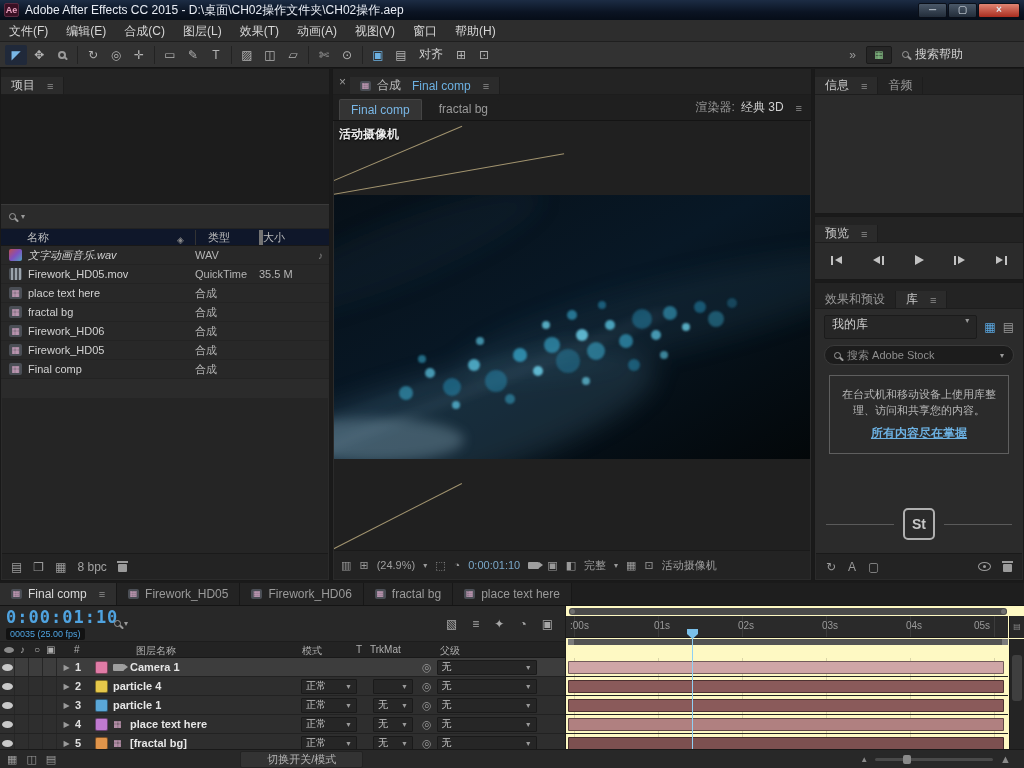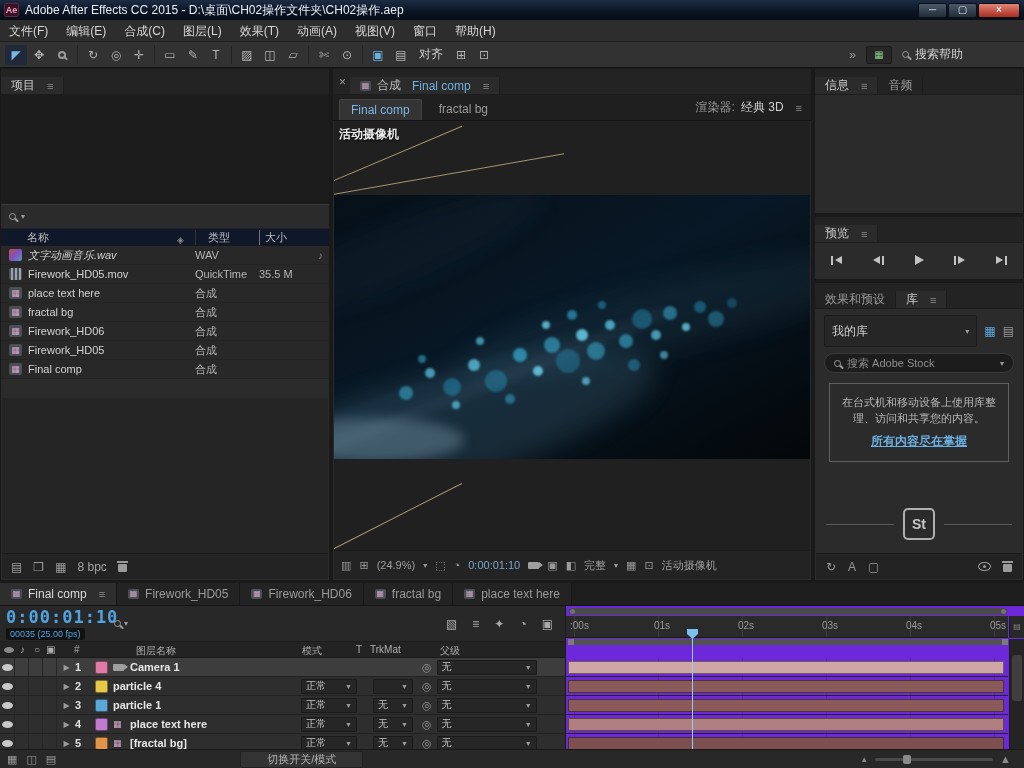--- a/index.html
+++ b/index.html
@@ -41,21 +41,21 @@
 .caret{font-size:8px;color:#9a9a9a}
 
 
 #project{left:0;top:68px;width:330px;height:513px}
 .proj-preview{height:110px;background:#1c1c1c;border-bottom:1px solid #3a3a3a}
 .proj-search{height:24px;display:flex;align-items:center;gap:5px;padding:0 8px;border-bottom:1px solid #222;color:#9a9a9a}
 .proj-thead{height:17px;display:flex;background:#0f172a;border-bottom:1px solid #181818;color:#bdbdbd;font-size:11px;align-items:flex-end}
 .th-name{width:176px;padding-left:26px}
 .th-link{width:18px;color:#8a8a8a;font-size:9px}
 .th-type{width:64px;border-left:1px solid #333;padding-left:12px}
-.th-size{flex:1;border-left:1px solid #737373;padding-left:5px}
+.th-size{flex:1;border-left:4px solid #737373;}
 .prow{height:19px;display:flex;align-items:center;border-bottom:1px solid #232323;background:#282828;font-size:11px}
 .fi{width:13px;height:12px;border-radius:2px;flex:0 0 auto;margin:0 6px 0 8px;text-align:center;line-height:12px;font-size:9px}
 .fi-audio{background:linear-gradient(135deg,#c05050 0%,#8050c0 50%,#50a0c0 100%)}
 .fi-film{background:#9aa3ab;background-image:repeating-linear-gradient(90deg,#4a4f55 0 2px,transparent 2px 4px)}
 .fi-comp{background:#4a4e55;color:#d8a8c8}
 .fi-folder{width:14px;height:10px;background:#c9a35f;border-radius:1px;position:relative;margin-top:2px}
 .fi-folder:before{content:"";position:absolute;top:-3px;left:0;width:6px;height:3px;background:#c9a35f;border-radius:1px 1px 0 0}
 .pname{width:160px;color:#d2d2d2;white-space:nowrap;overflow:hidden}
 .pname.it{font-style:italic}
 .ptype{width:64px;color:#b5b5b5;padding-left:7px}
@@ -103,21 +103,21 @@
 .transport{display:flex;align-items:center;justify-content:space-between;padding:10px 16px 0}
 .tbtn{display:flex;align-items:center;gap:2px;height:14px}
 .vb{width:2px;height:9px;background:#c2c2c2}
 .trl{width:0;height:0;border-right:7px solid #c2c2c2;border-top:4px solid transparent;border-bottom:4px solid transparent}
 .trr{width:0;height:0;border-left:7px solid #c2c2c2;border-top:4px solid transparent;border-bottom:4px solid transparent}
 .trr.big{border-left-width:9px;border-top-width:5px;border-bottom-width:5px}
 
 
 #libs{left:814px;top:282px;width:210px;height:299px}
 .lib-row1{display:flex;align-items:center;gap:7px;padding:6px 9px 4px}
-.mylib{flex:1;display:flex;align-items:center;background:#262626;border:1px solid #1b1b1b;height:32px;padding:0 7px;color:#cfcfcf;border-radius:2px}
+.mylib{flex:1;display:flex;align-items:flex-start;background:#262626;border:1px solid #1b1b1b;height:24px;padding:0 7px;color:#cfcfcf;border-radius:2px}
 .mylib .caret{margin-left:auto}
 .view-ico{font-size:12px;color:#9a9a9a}
 .view-ico.grid{color:#5aa7e0}
 .lib-search{margin:2px 9px 6px;height:20px;background:#1c1c1c;border:1px solid #3a3a3a;border-radius:10px;display:flex;align-items:center;gap:6px;padding:0 9px;color:#8f8f8f;font-size:11px}
 .lib-search .caret{margin-left:auto}
 .lib-head{padding:10px 13px 2px;color:#ececec;font-weight:bold;font-size:15px;line-height:22px}
 .lib-box{margin:10px 14px 0;border:1px solid #5f5f5f;padding:10px 9px 12px;font-size:11px;line-height:16px;color:#b8b8b8;text-align:center}
 .lib-link{display:inline-block;margin-top:7px;color:#6cb1e2;font-weight:bold;text-decoration:underline;font-size:12px}
 .lib-logo{position:absolute;left:0;right:0;bottom:40px;display:flex;align-items:center;gap:9px;padding:0 11px}
 .hline{flex:1;height:1px;background:#5a5a5a}
@@ -153,21 +153,21 @@
 .lc0{background:#e07ba6}.lc1{background:#e6c84a}.lc2{background:#5aa7d8}.lc3{background:#c07ad0}.lc4{background:#e0944a}
 .c-icon{width:17px;display:flex;align-items:center;flex:0 0 auto;color:#d8a8c8;font-size:9px}
 .c-name{flex:1;color:#e6e6e6;font-weight:bold;white-space:nowrap;overflow:hidden}
 .c-mode{width:64px;flex:0 0 auto}
 .c-trk{width:52px;flex:0 0 auto;padding-left:8px}
 .c-par{width:148px;flex:0 0 auto;display:flex;align-items:center;gap:5px;padding-left:5px}
 .dd{background:#262626;border:1px solid #1a1a1a;height:15px;display:flex;align-items:center;gap:3px;color:#c6c6c6;font-size:10px;padding:0 4px;border-radius:1px}
 .dd .cr{margin-left:auto;font-size:7px;color:#9a9a9a}
 .dd.w56{width:56px}.dd.w40{width:40px}.dd.w100{width:100px}
 .pick{color:#9a9a9a;font-size:11px}
-.tl-right{flex:1;position:relative;background:#6d28d9;overflow:hidden}
+.tl-right{flex:1;position:relative;background:#fef9c3;overflow:hidden}
 .nav-strip{position:absolute;left:3px;right:17px;top:2px;height:7px;background:#4a4a4a;border-radius:3px}
 .nav-strip:before,.nav-strip:after{content:"";position:absolute;top:1px;width:5px;height:5px;border-radius:50%;background:#707070}
 .nav-strip:before{left:1px}.nav-strip:after{right:1px}
 .ruler{position:absolute;left:0;right:16px;top:10px;height:22px;background:#2a2a2a;border-bottom:1px solid #191919;background-image:repeating-linear-gradient(90deg,#3c3c3c 0 1px,transparent 1px 84px);background-position:8px 0}
 .rtick{position:absolute;top:4px;font-size:10px;color:#9a9a9a}
 .workarea{position:absolute;left:2px;right:16px;top:33px;height:6px;background:#525252;border-radius:2px}
 .workarea:before,.workarea:after{content:"";position:absolute;top:0;width:6px;height:6px;background:#7a7a7a}
 .workarea:before{left:0}.workarea:after{right:0}
 .tgrid{position:absolute;left:0;right:16px;top:52px;bottom:0;background:repeating-linear-gradient(90deg,rgba(0,0,0,.14) 0 1px,transparent 1px 84px);background-position:8px 0}
 .tbar-row{position:absolute;left:0;right:16px;height:19px;border-bottom:1px solid #242424}
@@ -728,21 +728,21 @@
   </div>
 
   <div class="tl-right">
     <span class="nav-strip"></span>
     <div class="ruler">
       <span class="rtick" style="left:4px">:00s</span>
       <span class="rtick" style="left:88px">01s</span>
       <span class="rtick" style="left:172px">02s</span>
       <span class="rtick" style="left:256px">03s</span>
       <span class="rtick" style="left:340px">04s</span>
-      <span class="rtick" style="left:424px">05s</span>
+      <span class="rtick" style="left:408px">05s</span>
     </div>
     <span class="workarea"></span>
     <span class="tr-corner">▤</span>
     <div class="tgrid"></div>
     <div class="tbar-row" style="top:52px">
         <span class="tbar bc0"></span>
       </div>
     <div class="tbar-row" style="top:71px">
         <span class="tbar bc1"></span>
       </div>

